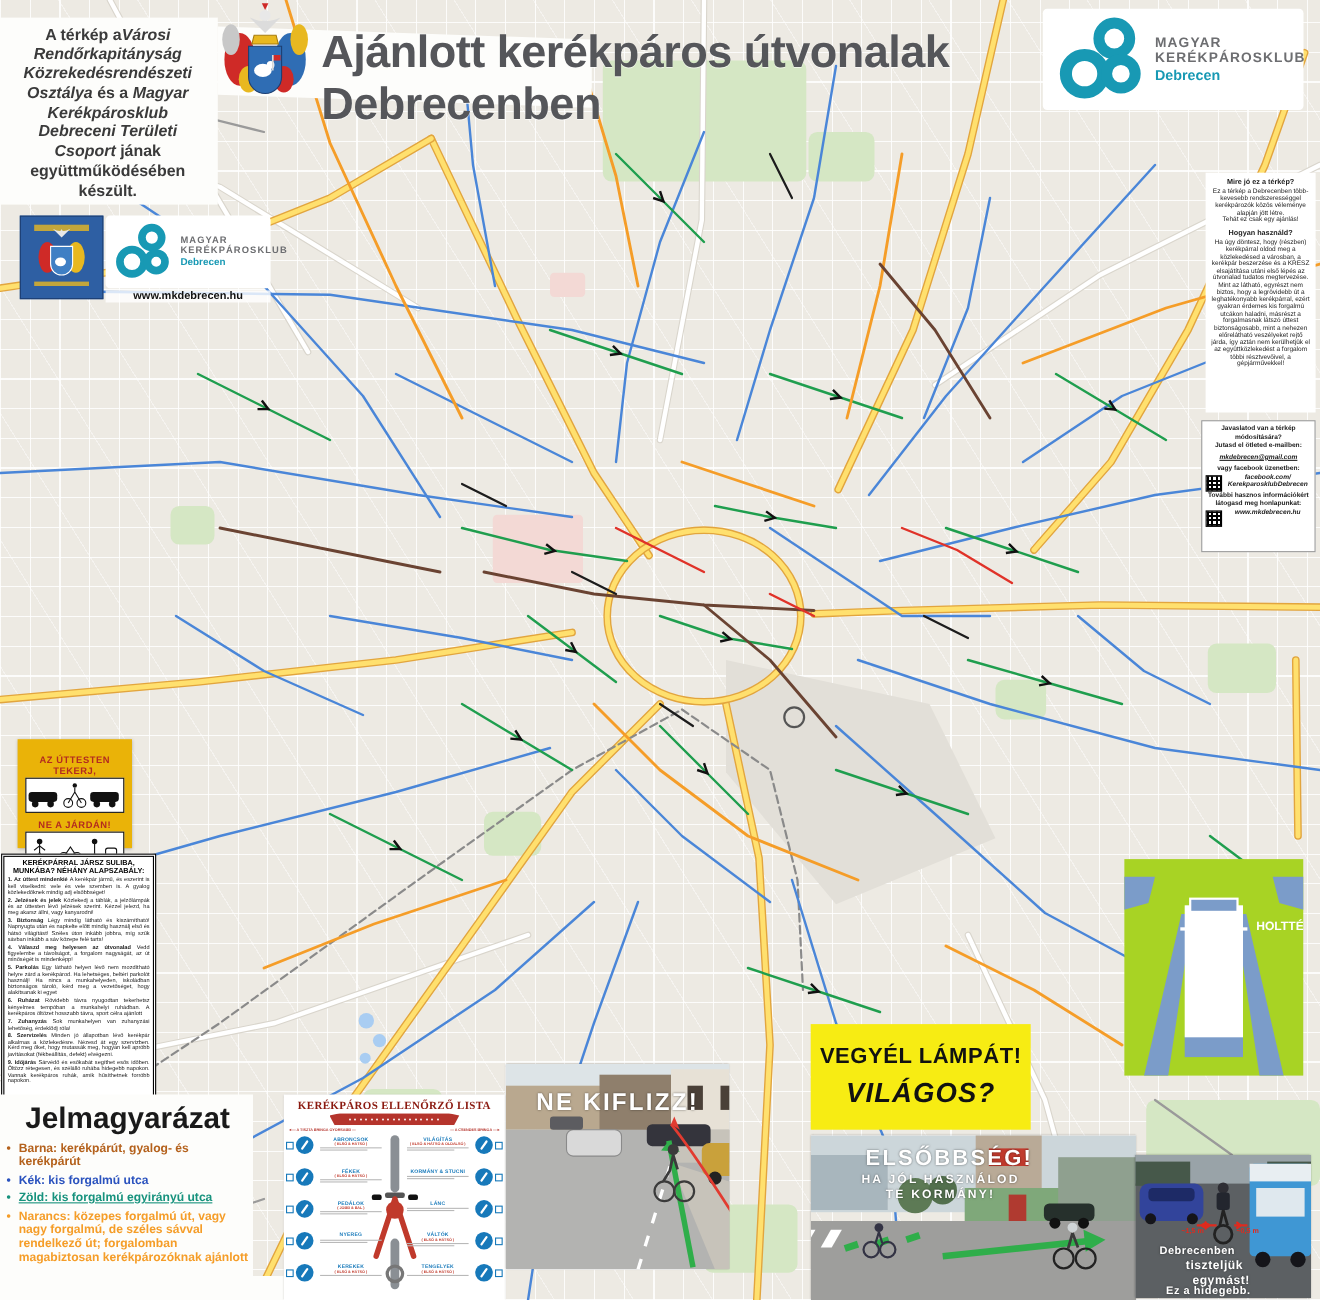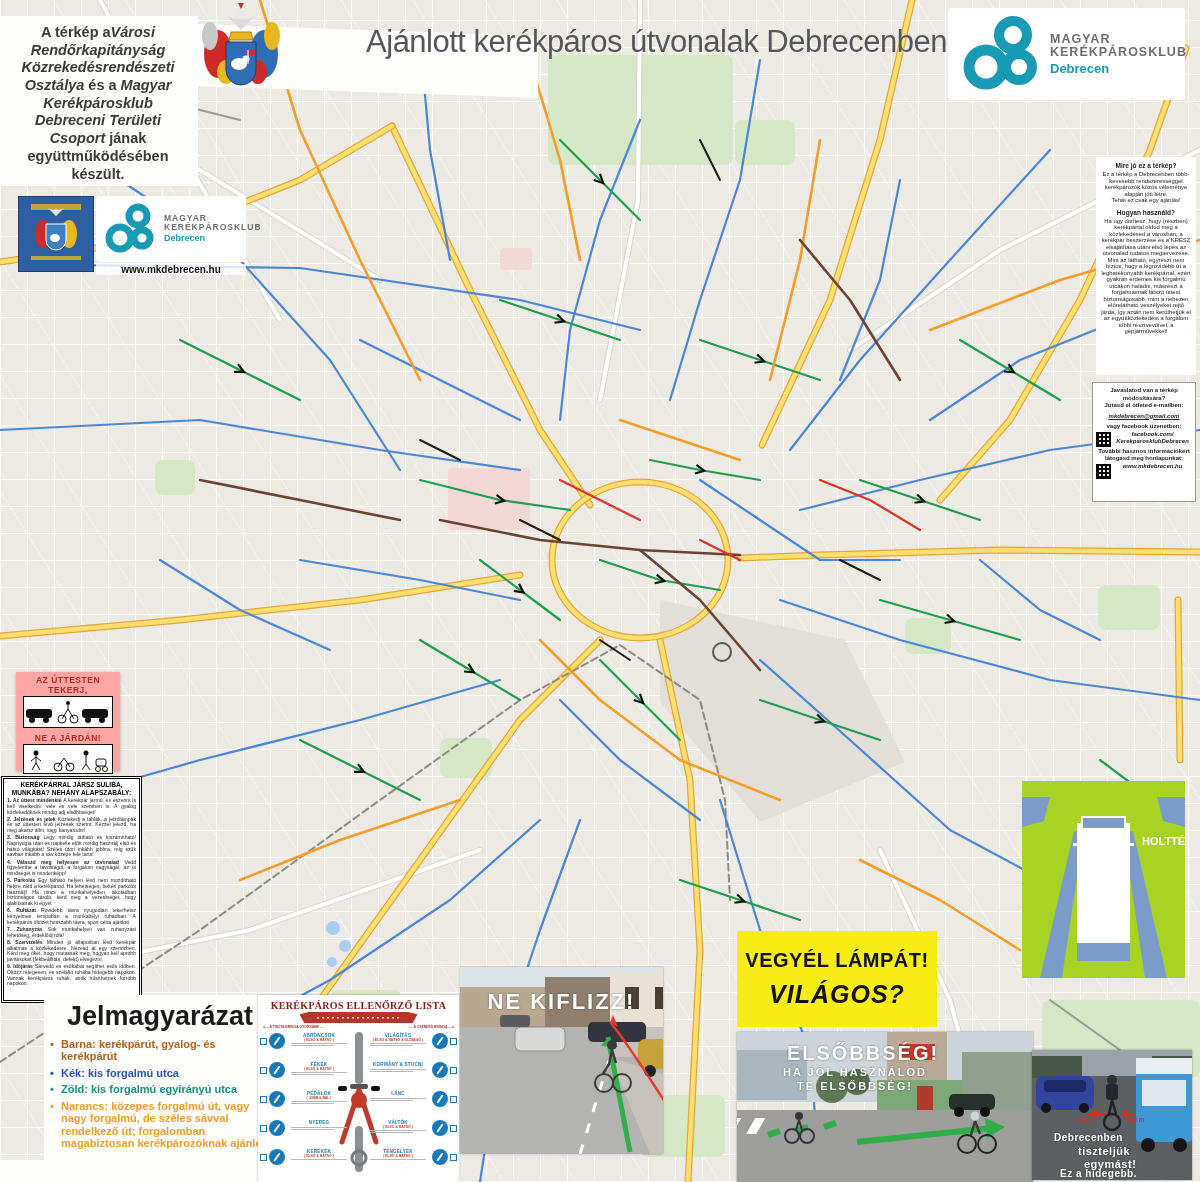--- a/index.html
+++ b/index.html
@@ -11,22 +11,22 @@
       repeating-linear-gradient(0deg,rgba(255,255,255,.85) 0 1px,transparent 1px 27px),
       repeating-linear-gradient(90deg,rgba(255,255,255,.85) 0 1px,transparent 1px 27px),
       repeating-linear-gradient(58deg,rgba(255,255,255,.45) 0 1px,transparent 1px 61px);}
   #map-svg{position:absolute;inset:0;}
   
   .ov{position:absolute;box-sizing:border-box;}
   #credit-box{left:8px;top:24px;width:180px;height:160px;color:#3a3a3a;
     font-size:14.5px;line-height:1.22;text-align:center;font-weight:bold;}
   #credit-box i{font-style:italic;}
   #credit-box .plain{font-weight:bold;font-style:normal;}
-  #title{left:292px;top:24px;width:655px;text-align:right;font-size:31px;
-    font-weight:normal;color:#55565a;letter-spacing:-.5px;
+  #title{left:292px;top:24px;width:655px;text-align:left;font-size:41px;
+    font-weight:bold;color:#55565a;letter-spacing:-.5px;
     text-shadow:0 1px 0 rgba(255,255,255,.6);}
   .mk-logo{background:#fff;border-radius:4px;display:flex;align-items:center;}
   #mk-logo-top{left:948px;top:8px;width:237px;height:92px;padding:4px 8px;}
   #mk-logo-left{left:96px;top:196px;width:150px;height:66px;padding:2px 4px;}
   .mk-rings{position:relative;flex:0 0 auto;}
   .mk-text{margin-left:8px;line-height:1.05;}
   .mk-name{color:#6d6e71;font-weight:bold;letter-spacing:1px;}
   #mk-logo-top .mk-name{font-size:12.5px;}
   #mk-logo-left .mk-name{font-size:8.5px;}
   .mk-city{color:#1899b4;font-weight:bold;}
@@ -42,31 +42,31 @@
   #info-box1 h4.second{margin-top:5px;}
   #contact-box{left:1092px;top:382px;width:104px;height:120px;background:#fff;
     border:1px solid #9a9a9a;padding:4px 3px;font-size:6px;line-height:1.25;
     text-align:center;font-weight:bold;color:#222;}
   #contact-box .email{font-style:italic;text-decoration:underline;display:block;margin:3px 0;}
   #contact-box .fb{font-style:italic;display:block;}
   .qr{width:13px;height:13px;float:left;margin:1px 2px 1px 0;
     background:repeating-linear-gradient(0deg,#000 0 2px,transparent 2px 4px),
                repeating-linear-gradient(90deg,#000 0 2px,#fff 2px 4px);
     border:1px solid #000;}
-  #cartoon-box{left:16px;top:672px;width:104px;height:99px;background:#fca5a5;
-    box-shadow:0 1px 3px rgba(0,0,0,.25);padding:3px 4px;text-align:center;}
+  #cartoon-box{left:16px;top:672px;width:104px;height:99px;background:#eab308;
+    box-shadow:0 1px 3px rgba(0,0,0,.25);padding:14px 4px;text-align:center;}
   .cartoon-txt{color:#b32b20;font-weight:900;font-size:8.5px;letter-spacing:.5px;}
   .cartoon-panel{border:1px solid #111;background:#fff;margin:1px auto;}
   #rules-box{left:1px;top:776px;width:141px;height:227px;background:#fff;
     border:1px solid #000;outline:1px solid #000;outline-offset:-3px;
     padding:4px 5px;overflow:hidden;}
   #rules-title{font-size:6.6px;font-weight:bold;text-align:center;line-height:1.15;margin-bottom:2px;}
   .rule{font-size:5.1px;line-height:1.12;text-align:justify;color:#222;margin:0 0 1.5px;}
   .rule b{font-weight:bold;}
-  #legend-box{left:0;top:995px;width:230px;height:187px;background:#fdfdfb;padding:4px 4px 0 6px;margin-left:44px;}
+  #legend-box{left:0;top:995px;width:230px;height:187px;background:#fdfdfb;padding:4px 4px 0 6px;}
   #legend-title{text-align:center;font-size:27px;font-weight:bold;color:#1a1a1a;margin:2px 0 6px;}
   .legend-item{font-size:11px;font-weight:bold;line-height:1.13;margin:0 0 4px;
     padding-left:11px;text-indent:-11px;}
   .legend-item .dot{display:inline-block;text-indent:0;width:11px;}
   
   #check-box{left:258px;top:995px;width:201px;height:187px;background:#fff;
     box-shadow:0 0 2px rgba(0,0,0,.3);overflow:hidden;}
   #check-title{text-align:center;font-family:"Liberation Serif",serif;font-weight:bold;
     font-size:10px;color:#8b1a10;margin:5px 0 1px;letter-spacing:.3px;}
   #check-ribbon{width:118px;height:11px;margin:0 auto;background:#b5342c;
@@ -376,21 +376,21 @@
         <p class="rule"><b>8. Szervizelés </b>Minden jó állapotban lévő kerékpár alkalmas a közlekedésre. Nézesd át egy szervizben. Kérd meg őket, hogy mutassák meg, hogyan kell apróbb javításokat (fékbeállítás, defekt) elvégezni.</p>
         <p class="rule"><b>9. Időjárás </b>Sárvédő és esőkabát segíthet esős időben. Öltözz rétegesen, és szélálló ruhába hidegebb napokon. Vannak kerékpáros ruhák, amik hűsíthetnek forróbb napokon.</p>
       </div>
   </div>
 
   <div class="ov" id="legend-box">
     <div id="legend-title">Jelmagyarázat</div>
     <div id="legend-list">
         <div class="legend-item" style="color: rgb(180, 97, 28);"><span class="dot">•</span>Barna: kerékpárút, gyalog- és kerékpárút</div>
         <div class="legend-item" style="color: rgb(42, 82, 190);"><span class="dot">•</span>Kék: kis forgalmú utca</div>
-        <div class="legend-item" style="color: rgb(23, 146, 125);"><span class="dot">•</span>Zöld: kis forgalmú egyirányú utca</div>
+        <div class="legend-item" style="color: rgb(23, 146, 125); text-decoration: underline;"><span class="dot">•</span>Zöld: kis forgalmú egyirányú utca</div>
         <div class="legend-item" style="color: rgb(245, 157, 40);"><span class="dot">•</span>Narancs: közepes forgalmú út, vagy nagy forgalmú, de széles sávval rendelkező út;  forgalomban magabiztosan kerékpározóknak ajánlott</div>
       </div>
   </div>
 
   <div class="ov" id="check-box">
     <div id="check-title">KERÉKPÁROS ELLENŐRZŐ LISTA</div>
     <div id="check-ribbon"></div>
     <div class="check-arrows">
       <span>◄— <span>A TISZTA BRINGA GYORSABB</span> —</span>
       <span>— <span>A CSENDES BRINGA</span> —►</span>
@@ -585,21 +585,21 @@
       <path d="M238,89 l-4,14 M238,89 l5,13" stroke="#3b3b3b" stroke-width="2.5" fill="none"></path>
       <circle cx="230" cy="112" r="9" fill="none" stroke="#222" stroke-width="2"></circle>
       <circle cx="250" cy="112" r="9" fill="none" stroke="#222" stroke-width="2"></circle>
       <circle cx="62" cy="84" r="4" fill="#334"></circle>
         <path d="M62,88 l-3,10 M62,88 l3,10" stroke="#334" stroke-width="2"></path>
       <circle cx="55" cy="104" r="7" fill="none" stroke="#334" stroke-width="2"></circle>
         <circle cx="70" cy="104" r="7" fill="none" stroke="#334" stroke-width="2"></circle>
     </svg>
     <div class="stencil" style="left:0;right:60px;top:10px;text-align:center;font-size:20px;padding-left:16px;">ELSŐBBSÉG!</div>
     <div class="stencil" style="left:0;right:60px;top:34px;text-align:center;font-size:11px;">HA JÓL HASZNÁLOD</div>
-    <div class="stencil" style="left:0;right:60px;top:48px;text-align:center;font-size:11px;">TE ELSŐBBSÉG!</div>
+    <div class="stencil" style="left:0;right:60px;top:48px;text-align:center;font-size:11px;">TE KORMÁNY!</div>
   </div>
 
   <div class="ov" id="holtter-box">
     <svg width="163" height="197">
       <rect width="163" height="197" fill="#a8d324"></rect>
       <polygon points="0,16 28,16 22,40 0,46" fill="#7b9cc9"></polygon>
       <polygon points="163,16 135,16 141,40 163,46" fill="#7b9cc9"></polygon>
       <polygon points="52,50 62,50 40,197 18,197" fill="#7b9cc9"></polygon>
       <polygon points="101,50 111,50 145,197 123,197" fill="#7b9cc9"></polygon>
       <rect x="55" y="160" width="53" height="20" fill="#7b9cc9"></rect>

